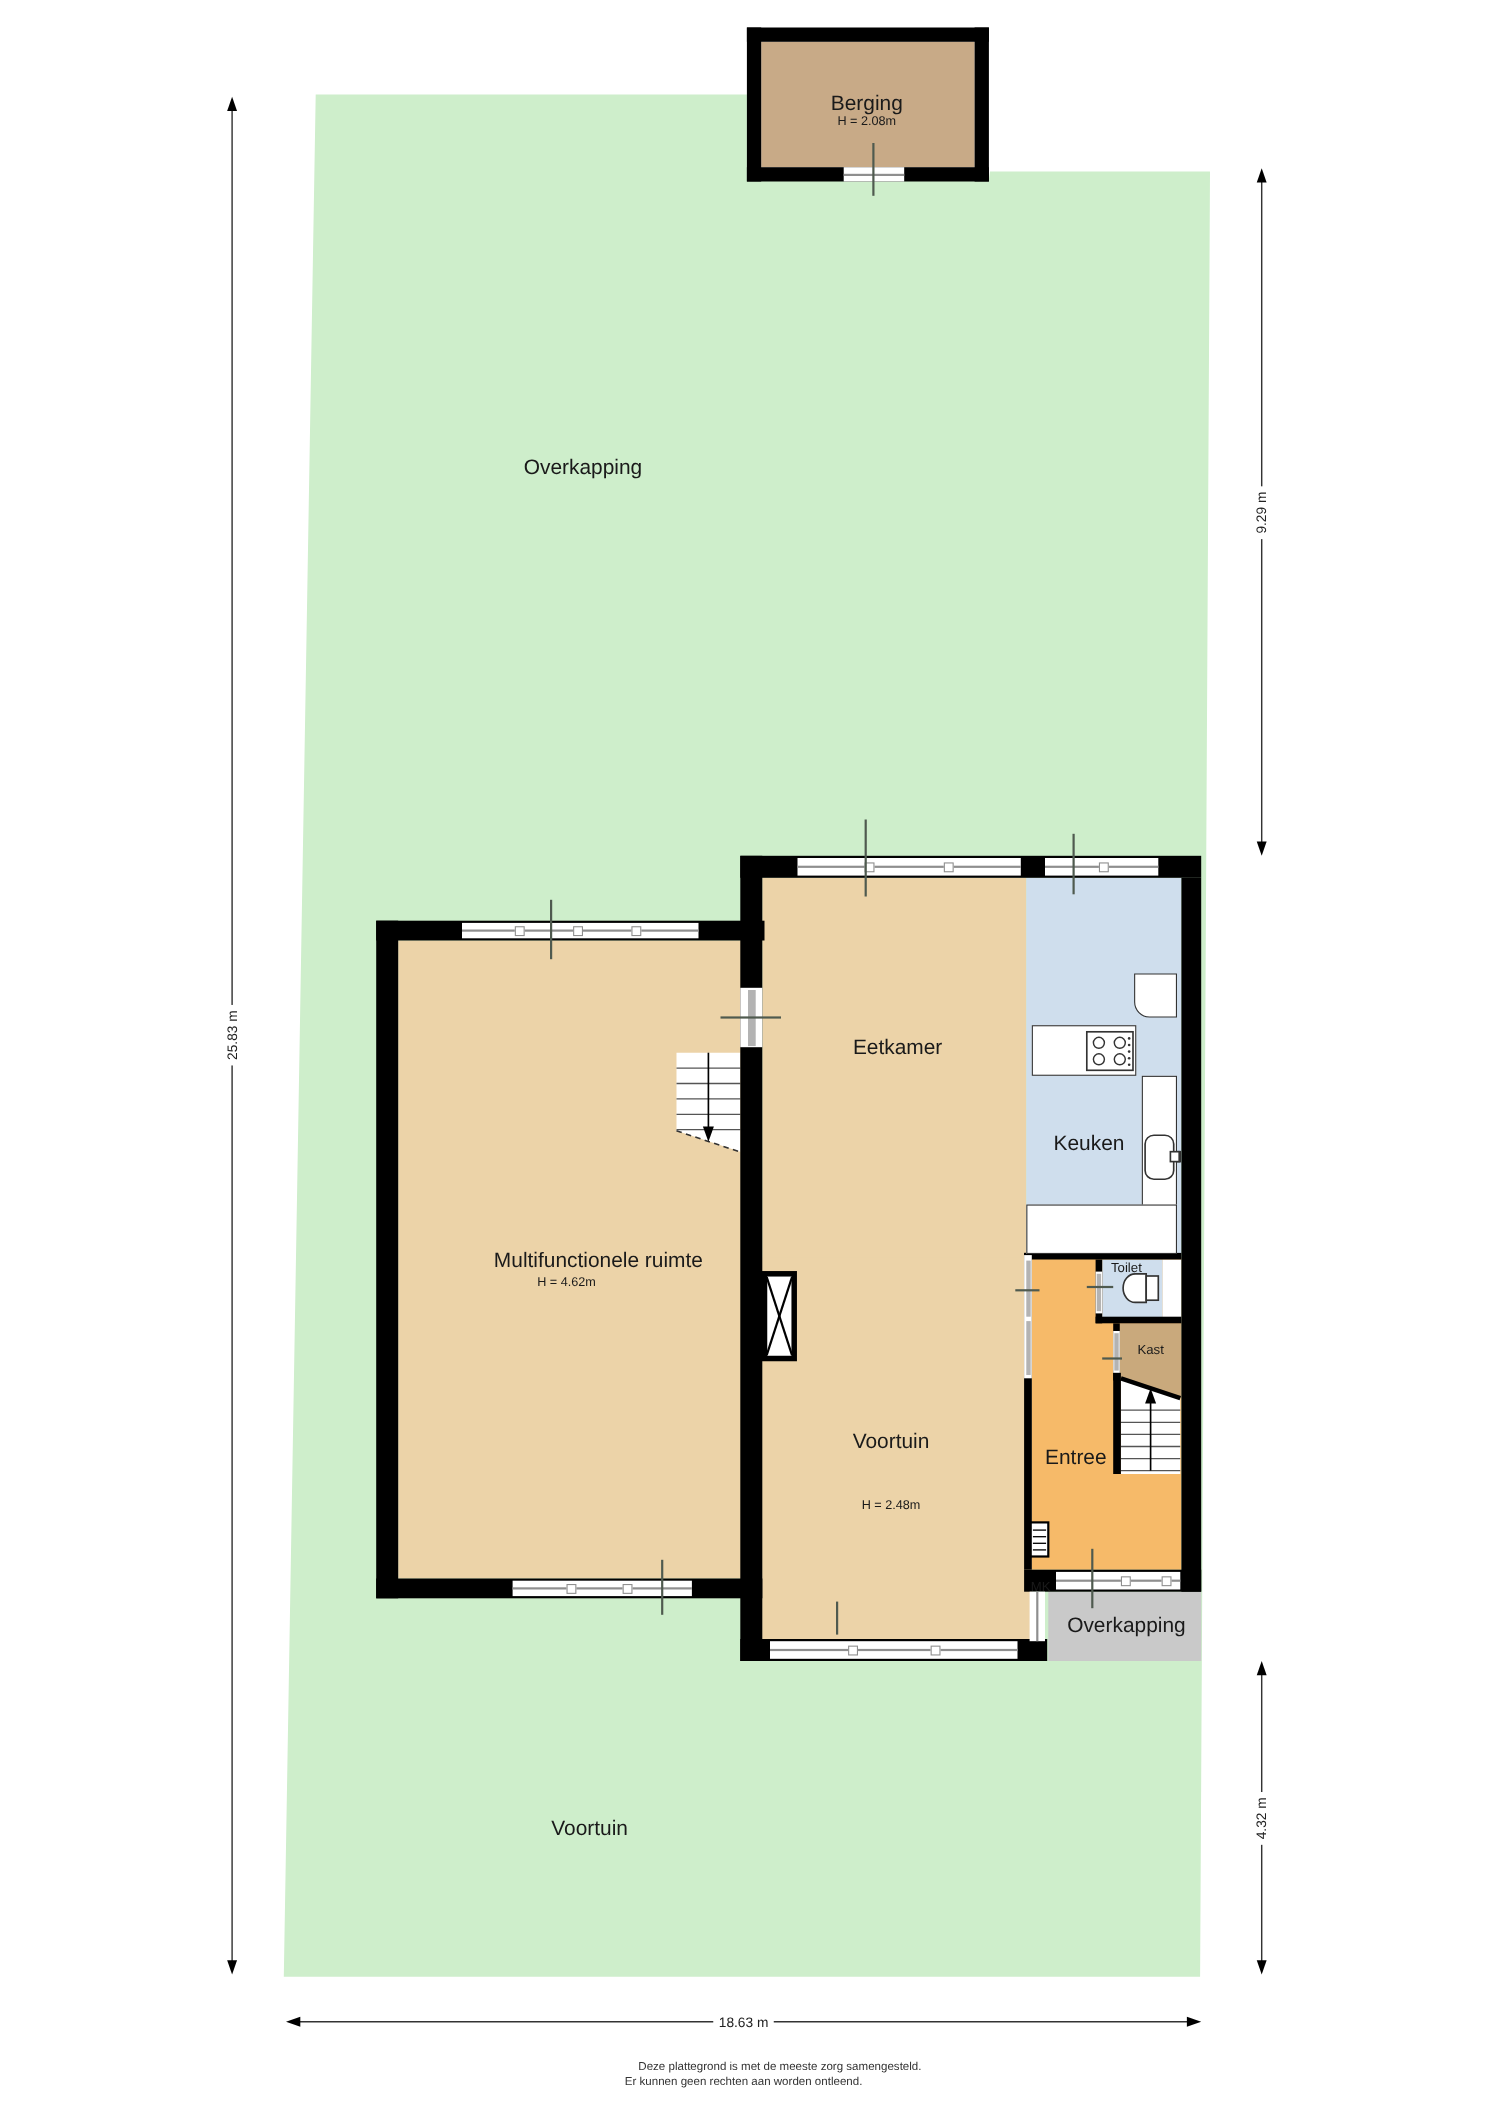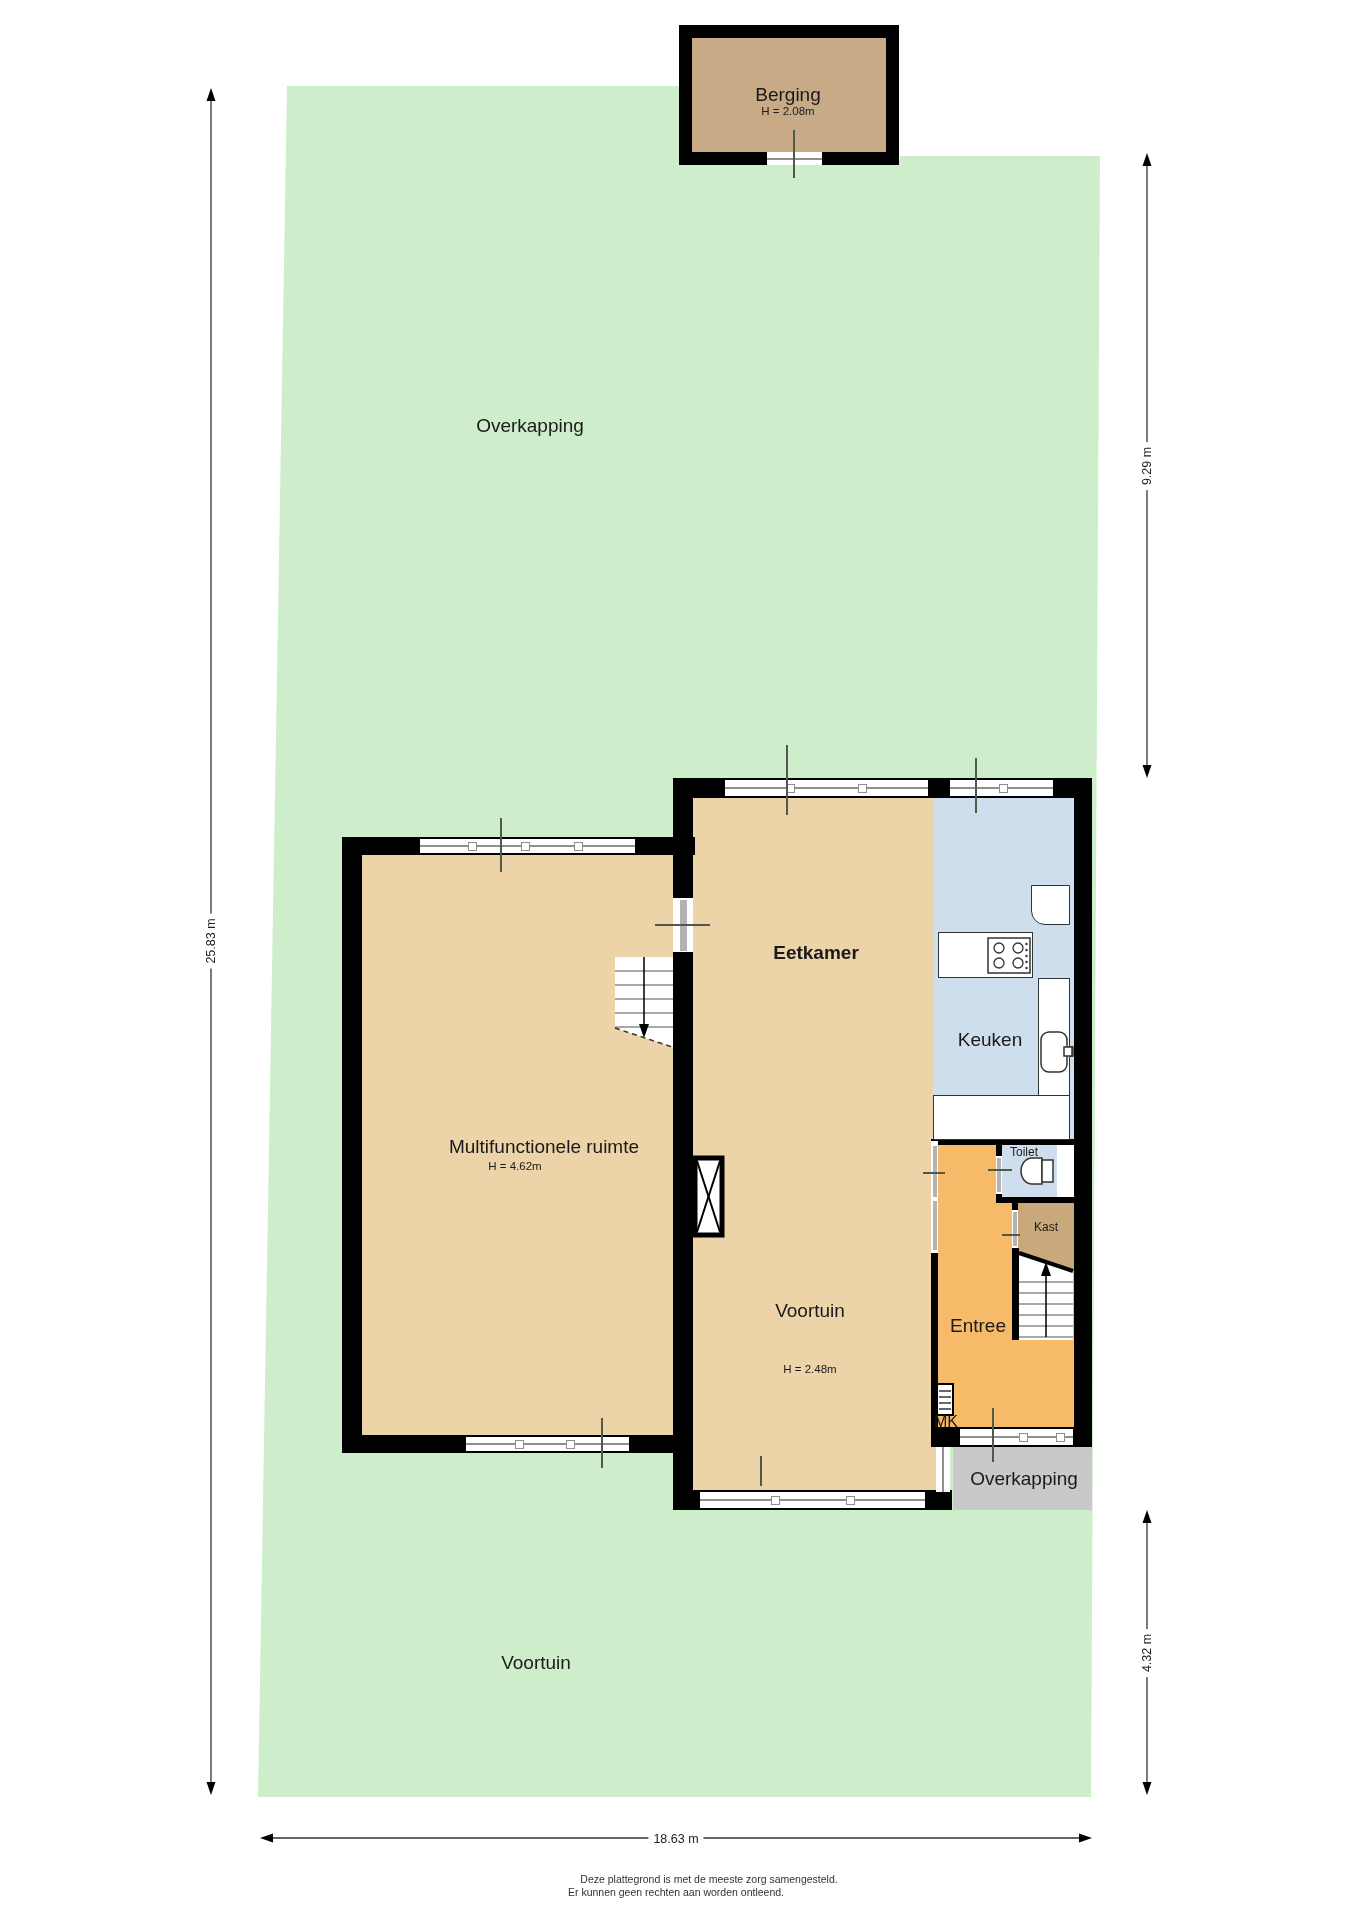--- a/index.html
+++ b/index.html
@@ -3,21 +3,21 @@
 <meta charset="utf-8">
 <style>
   html,body{margin:0;padding:0;background:#ffffff;}
   #stage{position:relative;width:1358px;height:1920px;background:#ffffff;overflow:hidden;
          font-family:"Liberation Sans", sans-serif;color:#1a1a1a;}
   .abs{position:absolute;}
   .wall{position:absolute;background:#000;}
   .room-label{position:absolute;transform:translate(-50%,-50%);font-size:19px;color:#1a1a1a;white-space:nowrap;text-align:center;}
   .h-label{position:absolute;transform:translate(-50%,-50%);font-size:11.5px;color:#1a1a1a;white-space:nowrap;}
   .small-label{position:absolute;transform:translate(-50%,-50%);font-size:12px;color:#1a1a1a;white-space:nowrap;}
-  .tiny-label{position:absolute;transform:translate(-50%,-50%);font-size:16px;color:#1a1a1a;white-space:nowrap;}
+  .tiny-label{position:absolute;transform:translate(-50%,-50%);font-size:12px;color:#1a1a1a;white-space:nowrap;margin-top:20px;}
   .dim-label{position:absolute;transform:translate(-50%,-50%);font-size:12.5px;color:#222;background:#fff;padding:1px 5px;white-space:nowrap;}
   .dim-label-v{position:absolute;transform:translate(-50%,-50%) rotate(-90deg);font-size:12.5px;color:#222;background:#fff;padding:1px 5px;white-space:nowrap;}
   .footer-line{position:absolute;transform:translateX(-50%);font-size:10.5px;color:#333;white-space:nowrap;}
   .window{position:absolute;background:#fff;}
   .window .glass-h{position:absolute;left:0;right:0;top:50%;height:2px;margin-top:-1px;background:#8f8f8f;}
   .window .glass-v{position:absolute;top:0;bottom:0;left:50%;width:2px;margin-left:-1px;background:#8f8f8f;}
   .win-div{position:absolute;width:7px;height:7px;background:#fff;border:1px solid #8f8f8f;}
   .door-gap{position:absolute;background:#fff;}
   .door-leaf{position:absolute;background:#b3b3b3;}
   .appliance{position:absolute;background:#fff;border:1.5px solid #333;box-sizing:border-box;}
@@ -220,21 +220,21 @@
   <div class="dim-label-v" style="left:1147px;top:466px;">9.29 m</div>
   <div class="dim-label-v" style="left:1147px;top:1653px;">4.32 m</div>
   <div class="dim-label" style="left:676px;top:1839px;">18.63 m</div>
 
   <div class="room-label" style="left:530px;top:426px;">Overkapping</div>
   <div class="room-label" style="left:536px;top:1663px;">Voortuin</div>
   <div class="room-label" style="left:788px;top:95px;">Berging</div>
   <div class="h-label" style="left:788px;top:111px;">H = 2.08m</div>
   <div class="room-label" style="left:544px;top:1147px;">Multifunctionele ruimte</div>
   <div class="h-label" style="left:515px;top:1166px;">H = 4.62m</div>
-  <div class="room-label" style="left:816px;top:953px;font-weight:bold;">Eetkamer</div>
+  <div class="room-label" style="left:816px;top:953px;">Eetkamer</div>
   <div class="room-label" style="left:990px;top:1040px;">Keuken</div>
   <div class="small-label" style="left:1024px;top:1152px;">Toilet</div>
   <div class="small-label" style="left:1046px;top:1227px;">Kast</div>
   <div class="room-label" style="left:810px;top:1311px;">Voortuin</div>
   <div class="h-label" style="left:810px;top:1337px;margin-top:32px;">H = 2.48m</div>
   <div class="room-label" style="left:978px;top:1326px;">Entree</div>
   <div class="room-label" style="left:1024px;top:1479px;">Overkapping</div>
   <div class="tiny-label" style="left:946px;top:1422px;">MK</div>
 
   <div class="footer-line" style="left:665px;top:1873px;margin-left:44px;">Deze plattegrond is met de meeste zorg samengesteld.</div>

